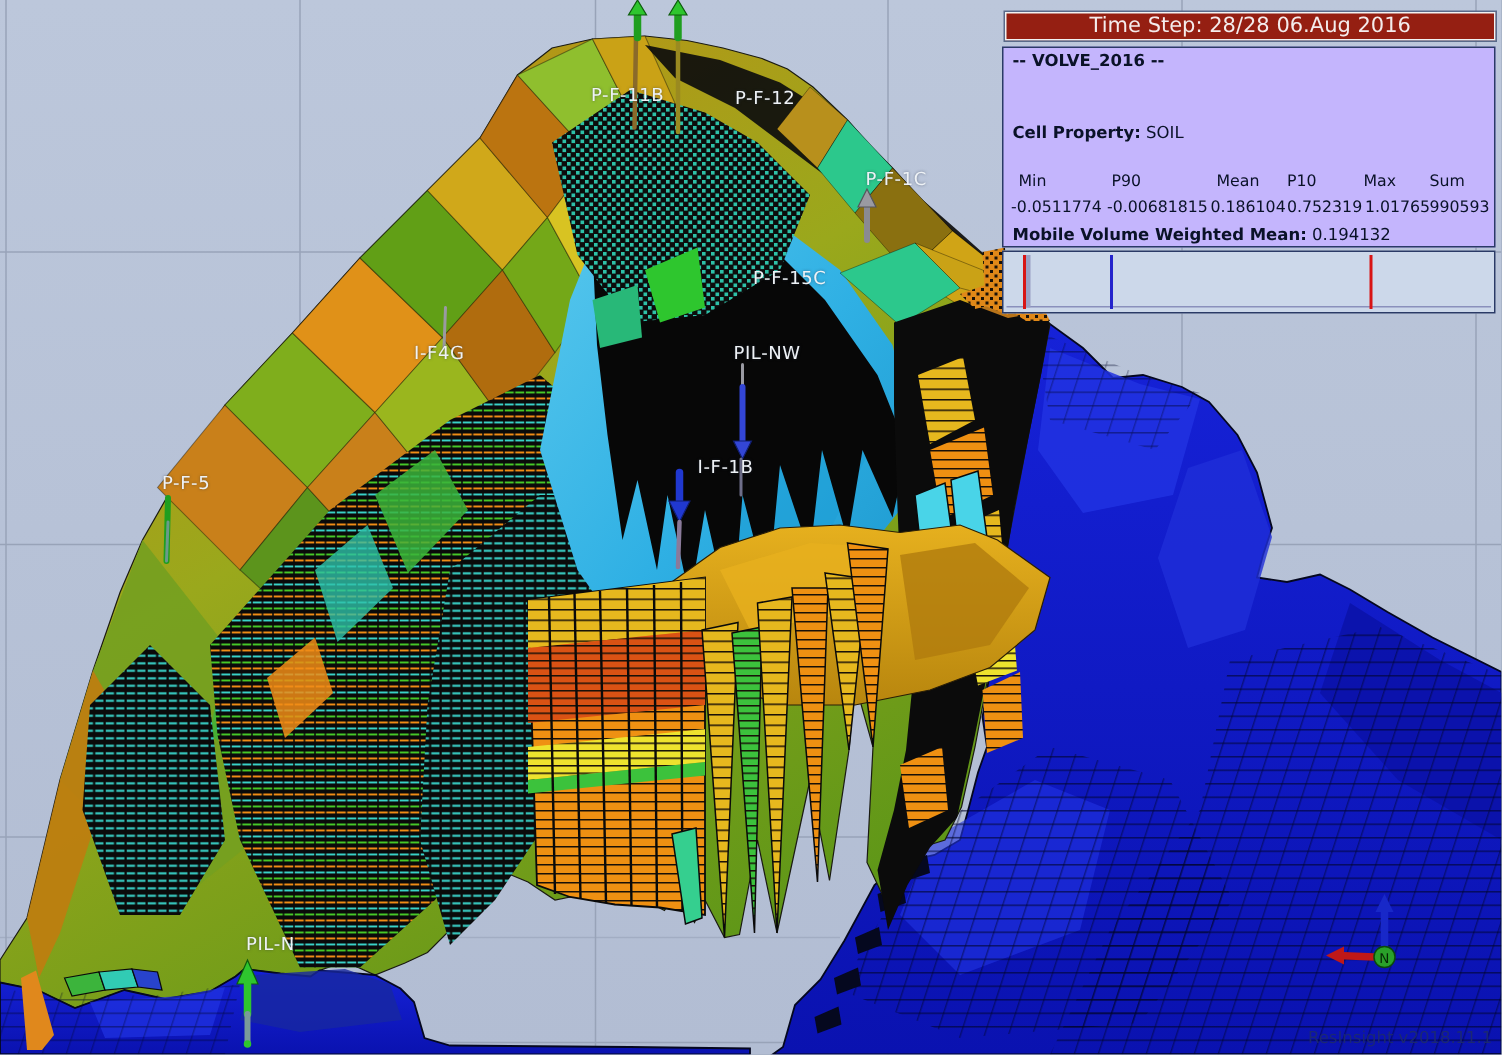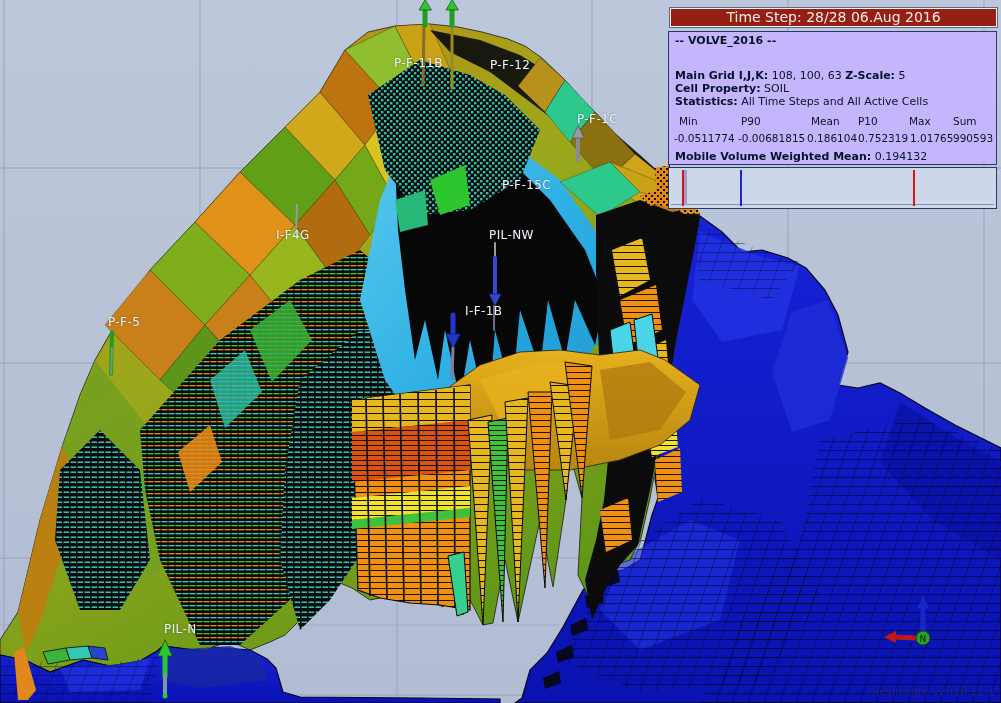--- a/index.html
+++ b/index.html
@@ -327,28 +327,22 @@
 <span class="well-label" style="left:465px;top:304px">I-F-1B</span>
 <span class="well-label" style="left:108px;top:315px">P-F-5</span>
 <span class="well-label" style="left:164px;top:622px">PIL-N</span>
 
 <div class="title-bar">
   <span>Time Step: 28/28 06.Aug 2016</span>
 </div>
 
 <div class="info-box">
   <div class="ln b" style="top:2px">-- VOLVE_2016 --</div>
-  <div class="ln" style="top:37px">
-    <span class="b">Main Grid I,J,K:</span><span> 108, 100, 63 </span><span class="b">Z-Scale:</span><span> 5</span>
-  </div>
   <div class="ln" style="top:50px">
     <span class="b">Cell Property:</span><span> SOIL</span>
-  </div>
-  <div class="ln" style="top:63px">
-    <span class="b">Statistics:</span><span> All Time Steps and All Active Cells</span>
   </div>
   <div>
     <span class="stat" style="left:10px;top:83px">Min</span>
     <span class="stat" style="left:72px;top:83px">P90</span>
     <span class="stat" style="left:142px;top:83px">Mean</span>
     <span class="stat" style="left:189px;top:83px">P10</span>
     <span class="stat" style="left:240px;top:83px">Max</span>
     <span class="stat" style="left:284px;top:83px">Sum</span>
     <span class="stat" style="left:5px;top:100px">-0.0511774</span>
     <span class="stat" style="left:69px;top:100px">-0.00681815</span>

